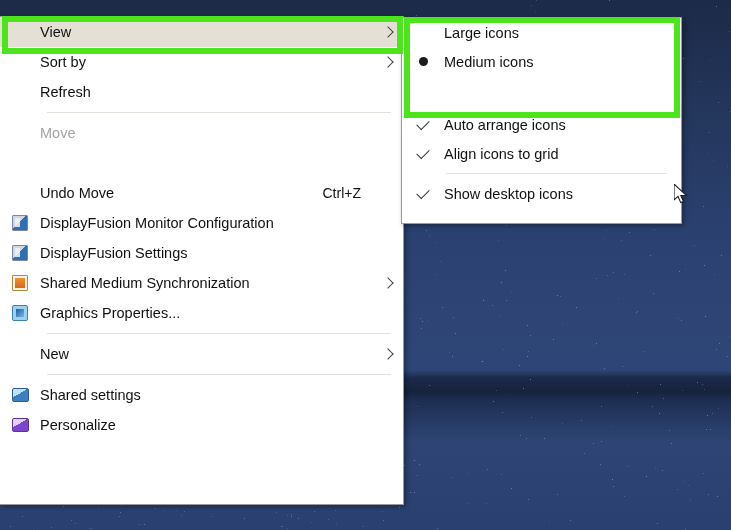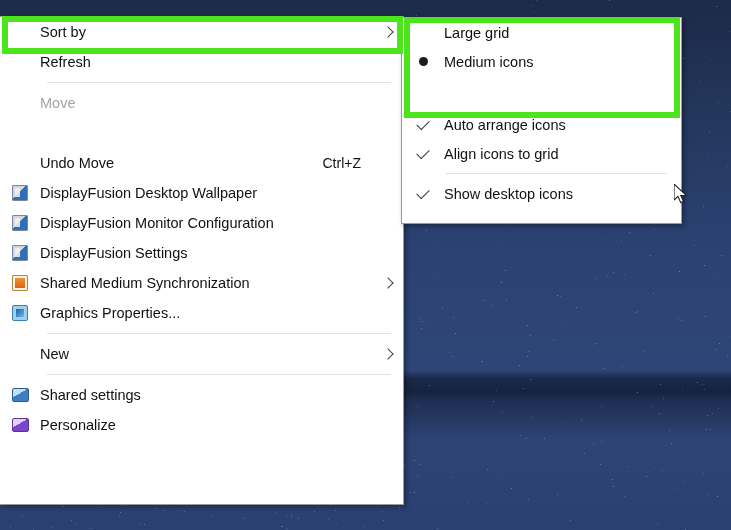--- a/index.html
+++ b/index.html
@@ -441,20 +441,29 @@
     <div class="speck" style="left: 162.772px; top: 510.237px; opacity: 0.49;"></div>
     <div class="speck" style="left: 382.464px; top: 510.531px; opacity: 0.38;"></div>
     <div class="speck" style="left: 336.342px; top: 523.321px; opacity: 0.34;"></div>
     <div class="speck" style="left: 118.672px; top: 516.164px; opacity: 0.56;"></div>
     <div class="speck" style="left: 398.552px; top: 506.799px; opacity: 0.73;"></div>
     <div class="speck" style="left: 180.562px; top: 514.789px; opacity: 0.45;"></div>
     <div class="speck" style="left: 120.022px; top: 512.252px; opacity: 0.68;"></div>
   </div>
 
 <div class="menu" id="main-menu">
+    <div class="row hl">
+      <span class="icoslot">
+        <span style="display: block; width: 16px; height: 16px;"></span>
+      </span>
+      <span class="label">View</span>
+      <span class="arrow">
+        <i class="chev"></i>
+      </span>
+    </div>
     <div class="row">
       <span class="icoslot">
         <span style="display: block; width: 16px; height: 16px;"></span>
       </span>
       <span class="label">Sort by</span>
       <span class="arrow">
         <i class="chev"></i>
       </span>
     </div>
     <div class="row">
@@ -485,38 +494,29 @@
       <span class="label">Undo Move</span>
       <span class="accel">Ctrl+Z</span>
       <span class="arrow"></span>
     </div>
     <div class="row">
       <span class="icoslot">
         <span>
           <span class="ico ico-df"></span>
         </span>
       </span>
-      <span class="label">DisplayFusion Desktop Wallpaper</span>
+      <span class="label">DisplayFusion Monitor Configuration</span>
       <span class="arrow"></span>
     </div>
     <div class="row">
       <span class="icoslot">
         <span>
           <span class="ico ico-df"></span>
         </span>
       </span>
-      <span class="label">DisplayFusion Monitor Configuration</span>
-      <span class="arrow"></span>
-    </div>
-    <div class="row">
-      <span class="icoslot">
-        <span>
-          <span class="ico ico-df"></span>
-        </span>
-      </span>
       <span class="label">DisplayFusion Settings</span>
       <span class="arrow"></span>
     </div>
     <div class="row">
       <span class="icoslot">
         <span>
           <span class="ico ico-sfs"></span>
         </span>
       </span>
       <span class="label">Shared Medium Synchronization</span>
@@ -560,21 +560,21 @@
         </span>
       </span>
       <span class="label">Personalize</span>
       <span class="arrow"></span>
     </div>
   </div>
 
 <div class="menu" id="submenu">
     <div class="row">
       <span class="icoslot"></span>
-      <span class="label">Large grid</span>
+      <span class="label">Large icons</span>
     </div>
     <div class="row">
       <span class="icoslot">
         <span class="bullet"></span>
       </span>
       <span class="label">Medium icons</span>
     </div>
     <div class="row">
       <span class="icoslot"></span>
     </div>

